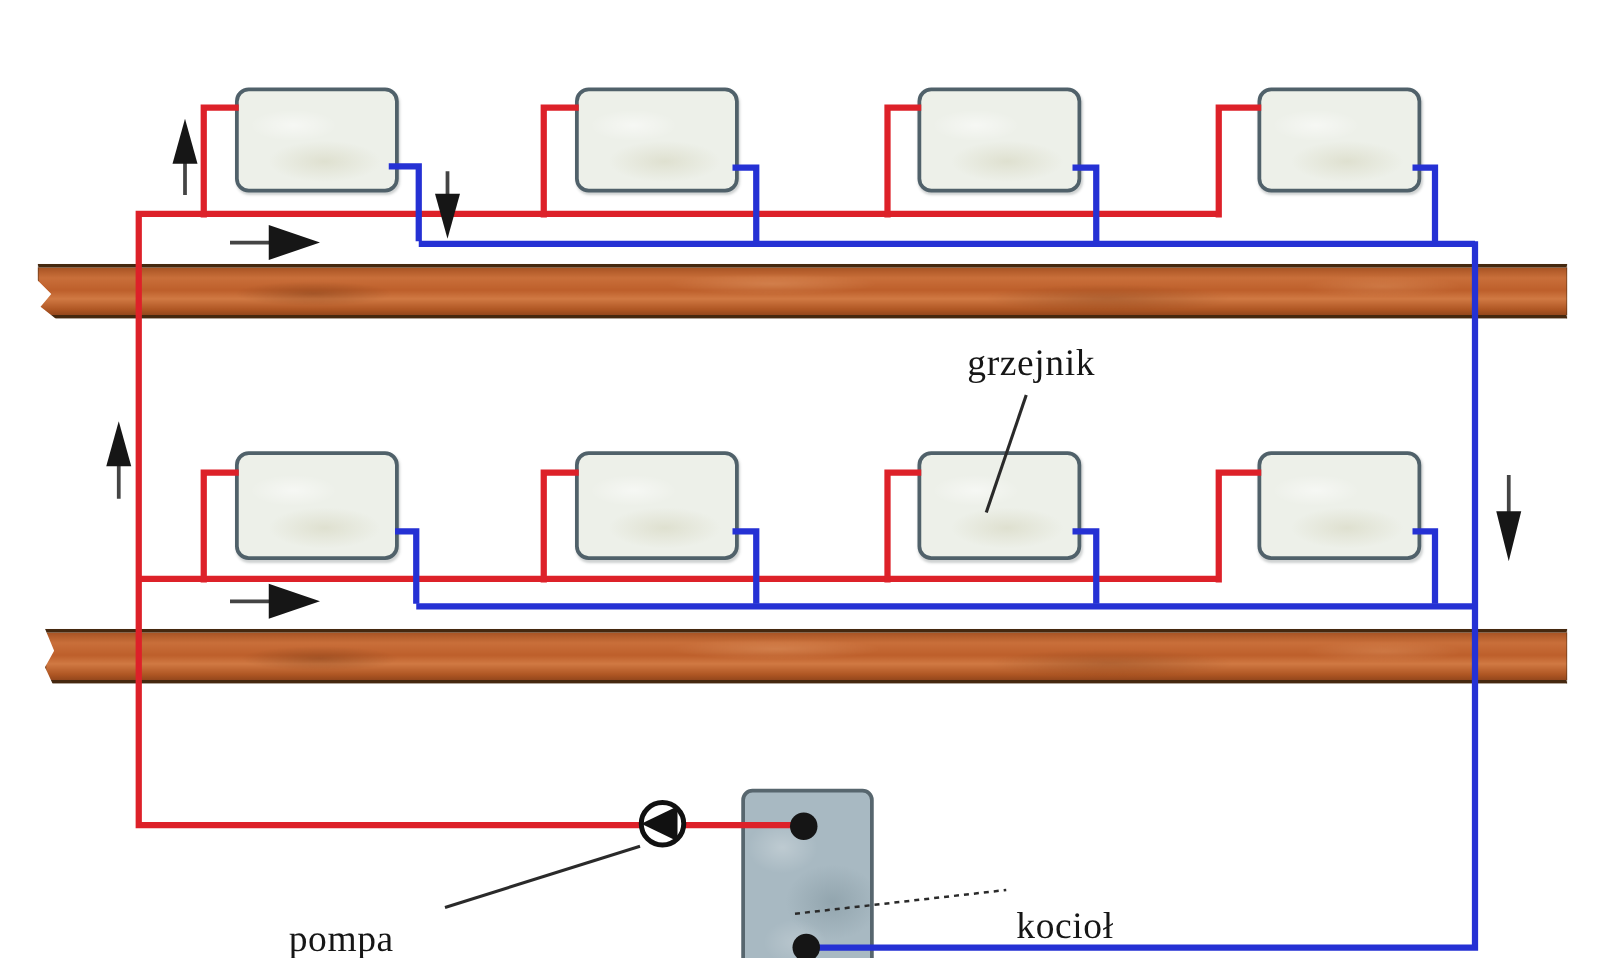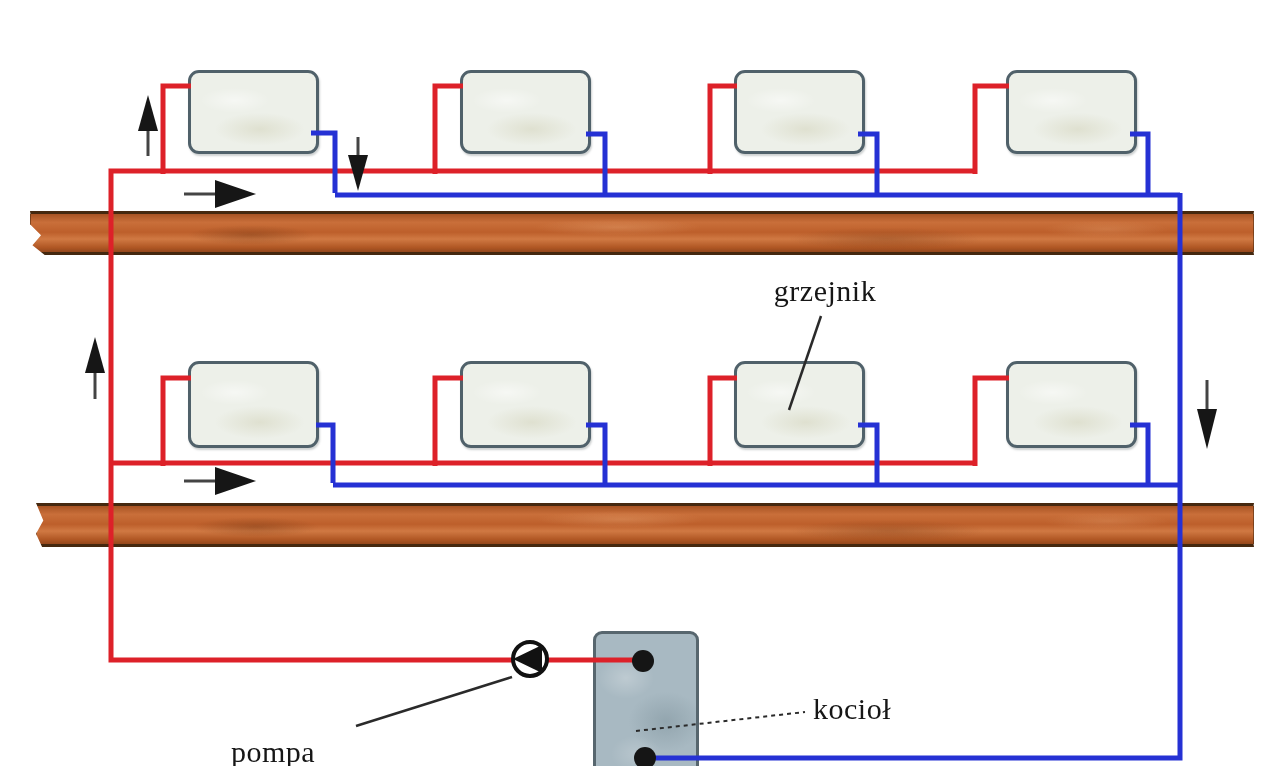--- a/index.html
+++ b/index.html
@@ -137,14 +137,14 @@
     <line x1="636" y1="683" x2="805" y2="664" stroke="var(--pointer-line,#2a2a2a)" stroke-width="2" stroke-dasharray="4 4"></line>
   </svg>
 
   <div class="label" style="left:745px;top:226px;width:160px;">grzejnik</div>
 
   <div class="label" style="left:168px;top:653px;width:210px;">
     <span>pompa</span><br>
     <span>obiegowa</span>
   </div>
 
-  <div class="label" style="left:813px;top:644px;text-align:left;">kocioł</div>
+  <div class="label" style="left:813px;top:676px;text-align:left;">kocioł</div>
 </div>
 
 </body></html>

